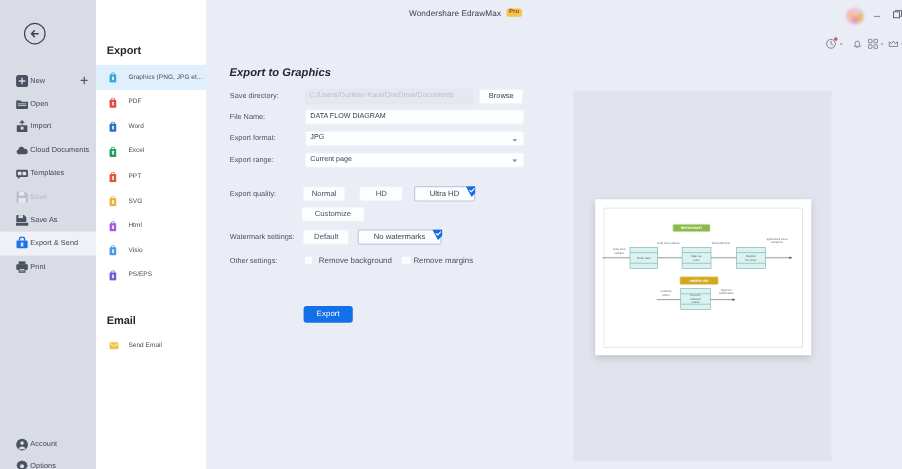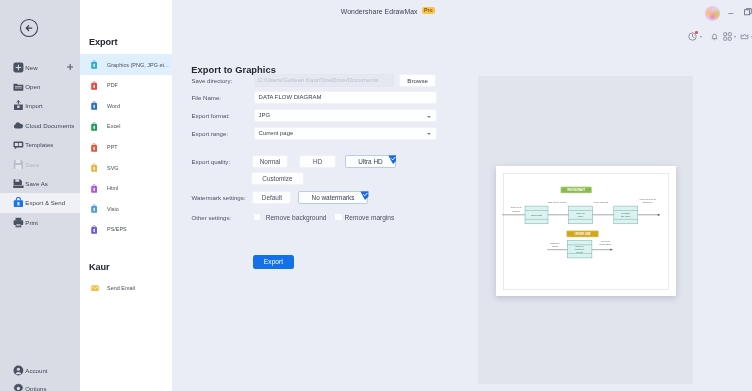--- a/index.html
+++ b/index.html
@@ -65,21 +65,21 @@
 
   
   .iconrow { position:absolute; left:517.1px; top:31.8px; width:66px; height:8.6px; }
   .iconrow .ibtn { position:absolute; top:0; width:8.6px; height:8.6px; display:flex; align-items:center; justify-content:center; }
   .iconrow .ibtn svg { display:block; }
   .iconrow .caret { position:absolute; top:4.2px; width:0; height:0;
                     border-left:1.8px solid transparent; border-right:1.8px solid transparent; border-top:2.3px solid #8e94a0; }
   .reddot { position:absolute; width:2.6px; height:2.6px; border-radius:50%; background:#e0526a; }
 
   
-  .h1 { position:absolute; left:19.8px; top:65px; font-size:9.3px; font-weight:bold; color:#23272f; letter-spacing:0.05px; }
+  .h1 { position:absolute; left:19.8px; top:55px; font-size:9.3px; font-weight:bold; color:#23272f; letter-spacing:0.05px;font-style:italic; }
   .frow { position:absolute; left:20px; height:13px; }
   .frow > .flabel { position:absolute; left:0; top:0; font-size:6.1px; color:#4b5160; line-height:13px; white-space:nowrap; }
   .fctrl { position:absolute; left:62px; top:0; }
 
   .inputbox { height:13px; background:#fdfeff; border:0.7px solid #f0f2f7; border-radius:2px;
               font-size:5.95px; color:#3b414e; line-height:11.4px; padding-left:4.1px; white-space:nowrap; overflow:hidden; }
   .inputbox.dim { background:#e5e8f0; border-color:#e3e6ee; color:#bcc0cb; font-size:6.05px; padding-left:3.2px; }
   .browsebtn { position:absolute; left:207.4px; top:0; width:37.6px; height:13px; background:#fdfeff; border:0.7px solid #f0f2f7;
                border-radius:2px; font-size:6.2px; color:#3b414e; display:flex; align-items:center; justify-content:center; }
   .selectbox { height:13px; background:#fdfeff; border:0.7px solid #f0f2f7; border-radius:2px;
@@ -322,21 +322,21 @@
           <span class="ficon">
             <svg width="6.3" height="9" viewBox="0 0 12.6 18">
               <path d="M3.6 5.6 V3.9 a2.7 2.7 0 0 1 5.4 0 v1.7" fill="none" stroke="#6b5fd8" stroke-width="1.8" stroke-linecap="round" opacity="0.72"></path>
               <rect x="0.4" y="4.2" width="11.8" height="13.5" rx="1.8" fill="#6b5fd8"></rect>
               <rect x="4.9" y="7.4" width="2.9" height="6.4" rx="0.7" fill="rgba(255,255,255,0.92)"></rect>
             </svg>
           </span>
           <span class="flabel">PS/EPS</span>
         </div>
       </div>
-    <div class="lp-title snd">Kaur</div>
+    <div class="lp-title snd">Email</div>
     <div class="lplist snd">
         <div class="lpitem">
           <span class="ficon mail">
             <svg width="8" height="6.8" viewBox="0 0 16 13.6">
               <rect x="0.5" y="0.5" width="15" height="12.6" rx="1.6" fill="#f2c14a"></rect>
               <path d="M1.6 2.4 L8 7.3 L14.4 2.4" fill="none" stroke="#fffaf0" stroke-width="1.3" stroke-linejoin="round"></path>
             </svg>
           </span>
           <span class="flabel">Send Email</span>
         </div>

